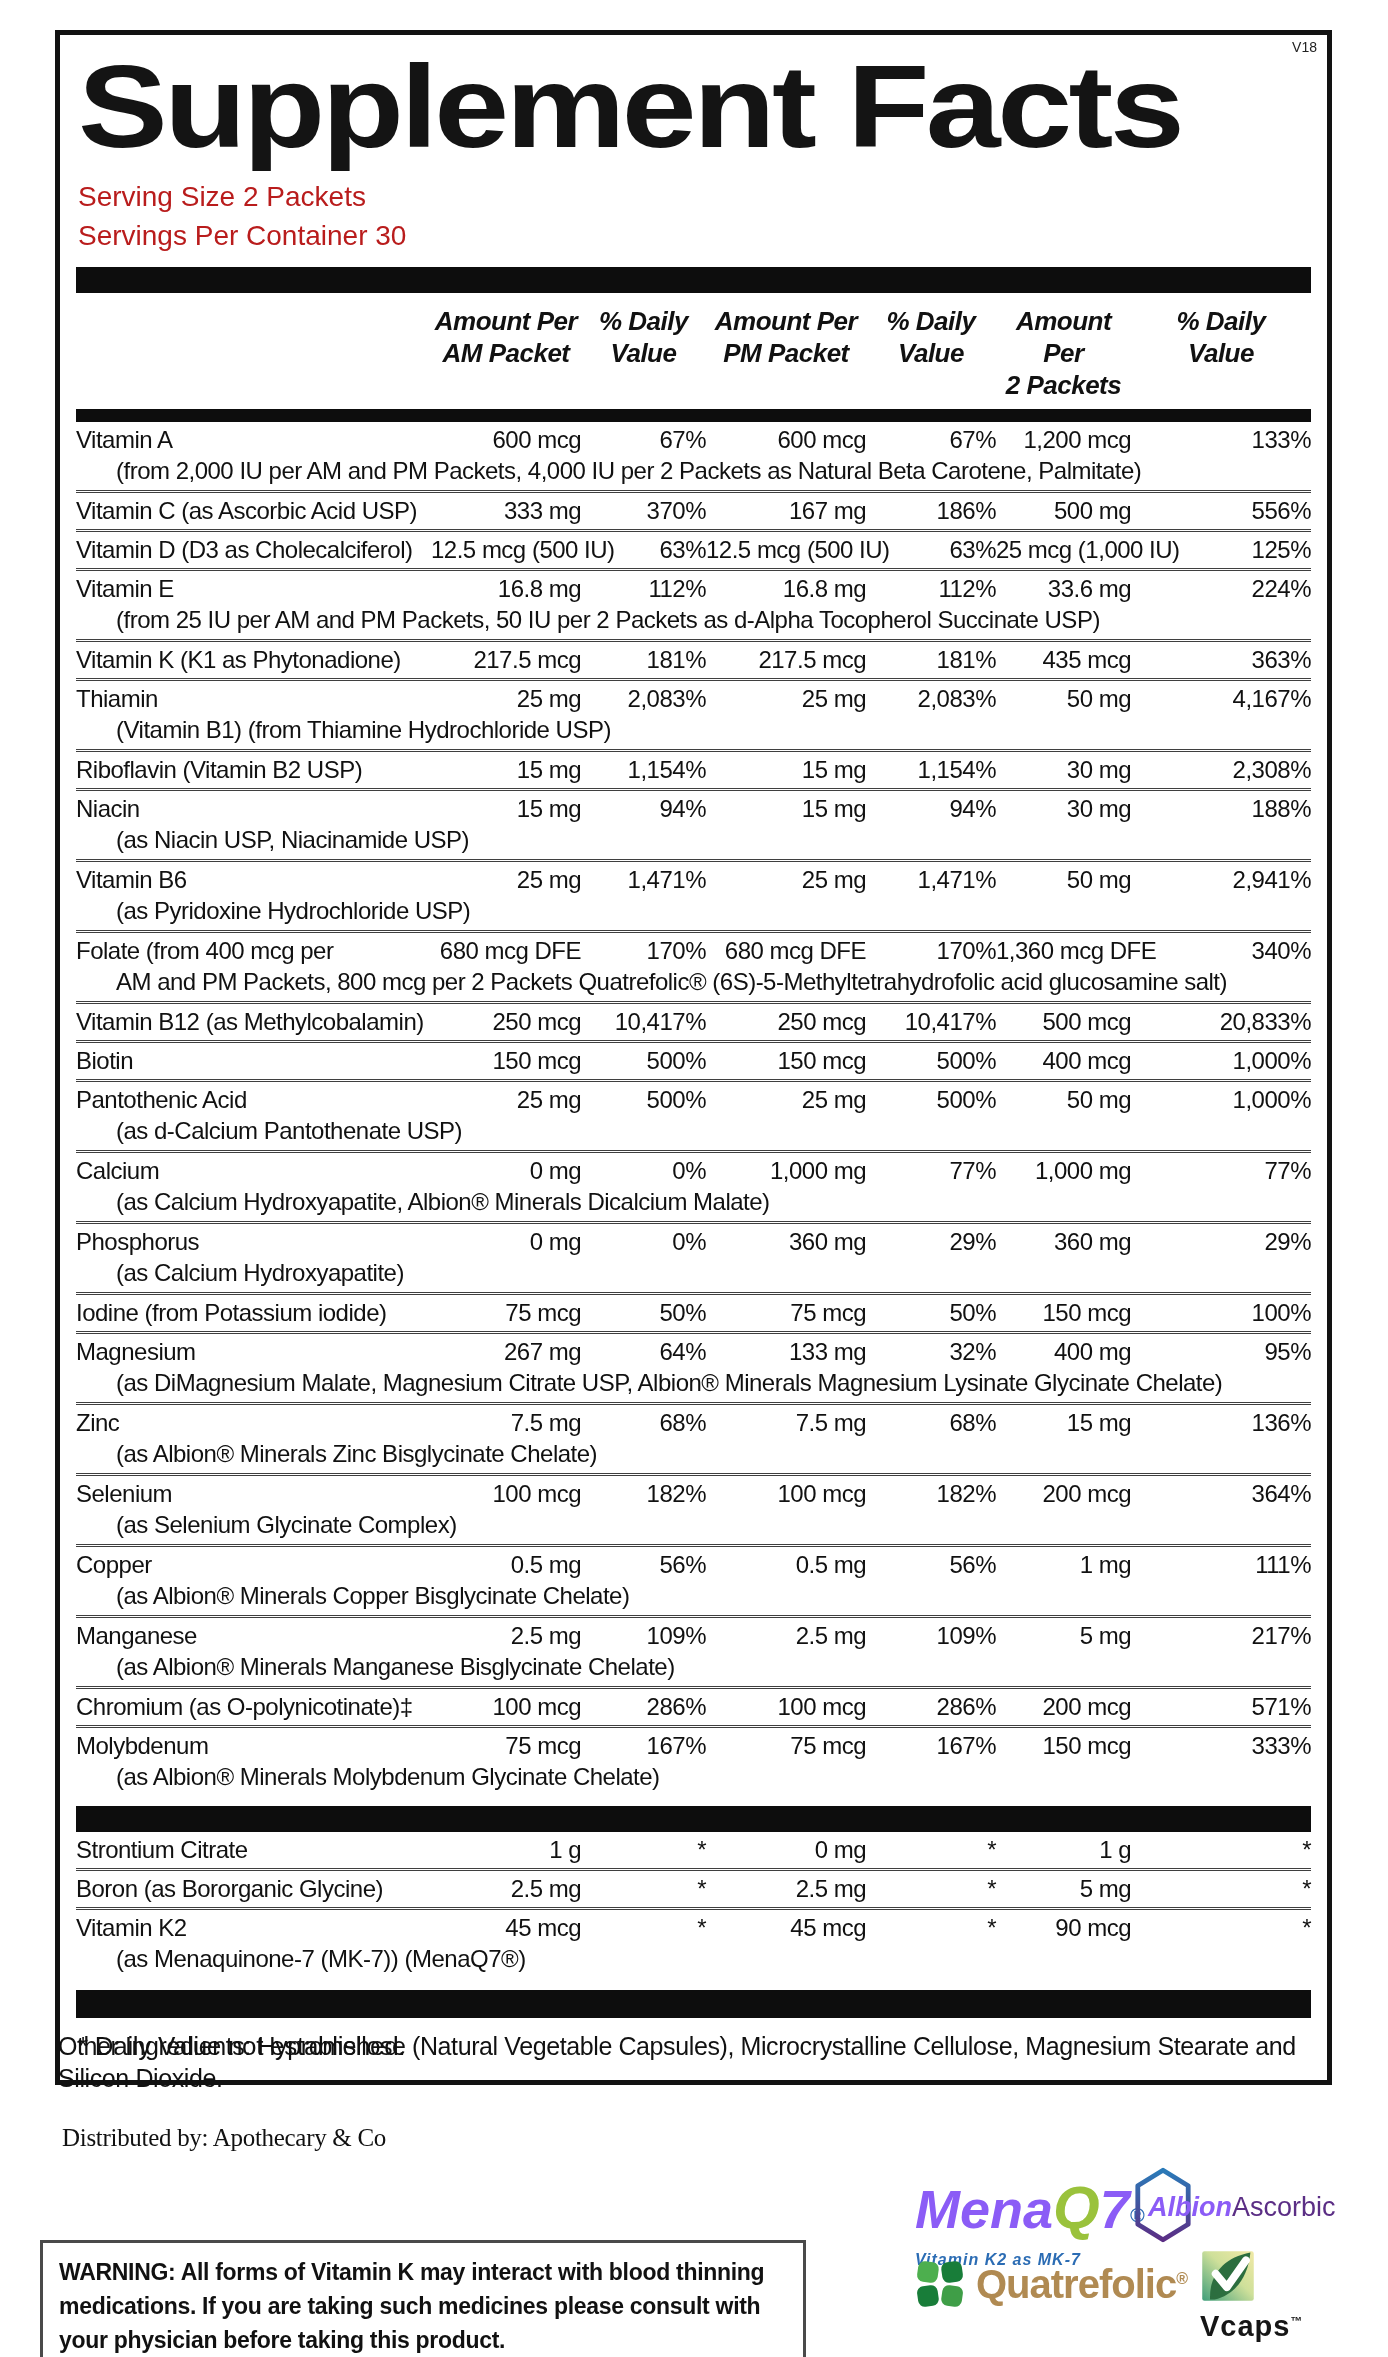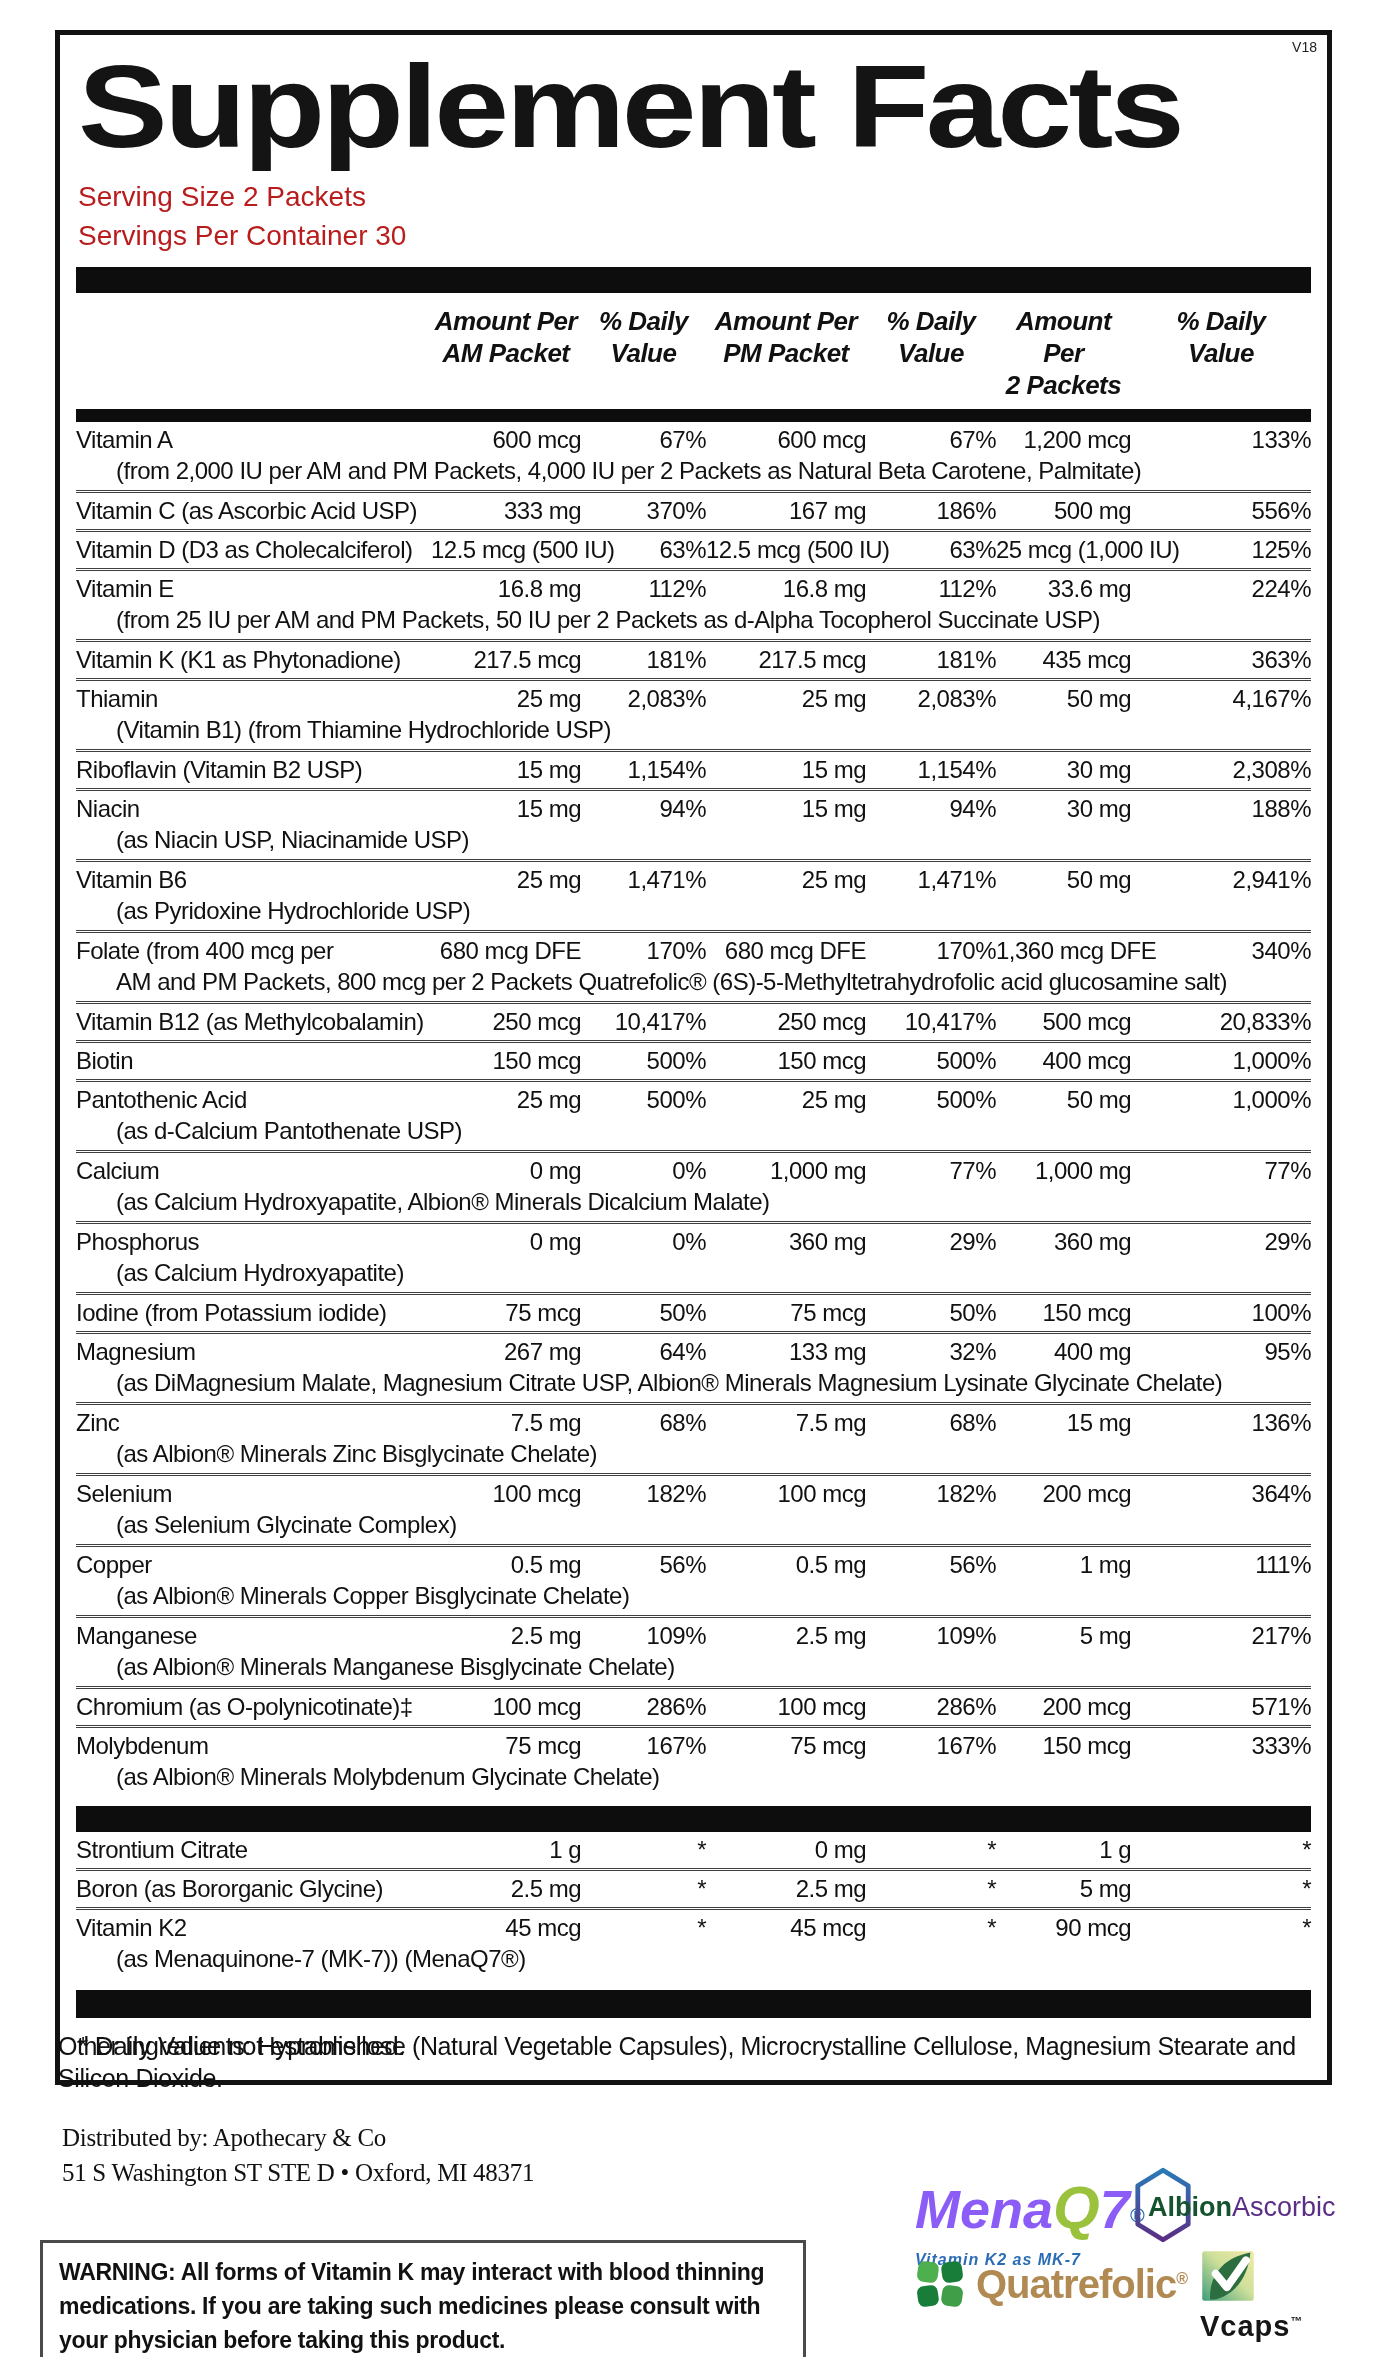--- a/index.html
+++ b/index.html
@@ -74,21 +74,21 @@
   .menaq7 .word{font-style:italic;font-weight:bold;line-height:56px;white-space:nowrap;}
   .menaq7 .p1,.menaq7 .p2{font-size:54px;color:#8b5cf6;}
   .menaq7 .q{font-size:60px;color:#9ac23c;}
   .menaq7 .reg{font-size:20px;color:#2b6cb4;vertical-align:super;}
   .menaq7 .sub{font-size:16px;font-weight:bold;font-style:italic;color:#2b6cb4;letter-spacing:1px;margin-top:0px;}
   .albion{left:1133px;top:2166px;width:240px;height:90px;}
   .albion svg{position:absolute;left:0;top:0;}
   .albion .words{
     position:absolute;left:15px;top:26px;font-size:27px;line-height:30px;white-space:nowrap;
   }
-  .albion .a1{font-weight:bold;color:#14532d;}
+  .albion .a1{font-weight:bold;color:#8b5cf6;font-style:italic;}
   .albion .a2{color:#5b2e85;}
   .quatrefolic{left:912px;top:2256px;display:flex;align-items:center;gap:8px;}
   .quatrefolic .qword{
     font-size:40px;font-weight:bold;color:#b08a52;letter-spacing:-1px;white-space:nowrap;
   }
   .quatrefolic .reg{font-size:16px;vertical-align:super;color:#b08a52;}
   .vcaps{left:1200px;top:2248px;width:140px;}
   .vcaps .vword{font-size:29px;font-weight:bold;color:#161616;letter-spacing:1px;margin-top:2px;}
   .vcaps .tm{font-size:12px;vertical-align:super;}
 </style>
@@ -393,21 +393,20 @@
 
   <div class="bar b-final"></div>
 
   <div class="footnote">* Daily Value not established.</div>
 </div>
 
 <div class="other-ingredients">Other Ingredients: Hypromellose (Natural Vegetable Capsules), Microcrystalline Cellulose, Magnesium Stearate and Silicon Dioxide.</div>
 
 <div class="distributor">
   <div>Distributed by: Apothecary &amp; Co</div>
-  <div>51 S Washington ST STE D • Oxford, MI 48371</div>
 </div>
 
 <div class="warning-box">WARNING: All forms of Vitamin K may interact with blood thinning medications. If you are taking such medicines please consult with your physician before taking this product.</div>
 
 <div class="logo menaq7">
   <div class="word"><span class="p1">Mena</span><span class="q">Q</span><span class="p2">7</span><span class="reg">®</span></div>
   <div class="sub">Vitamin K2 as MK-7</div>
 </div>
 
 <div class="logo albion">

